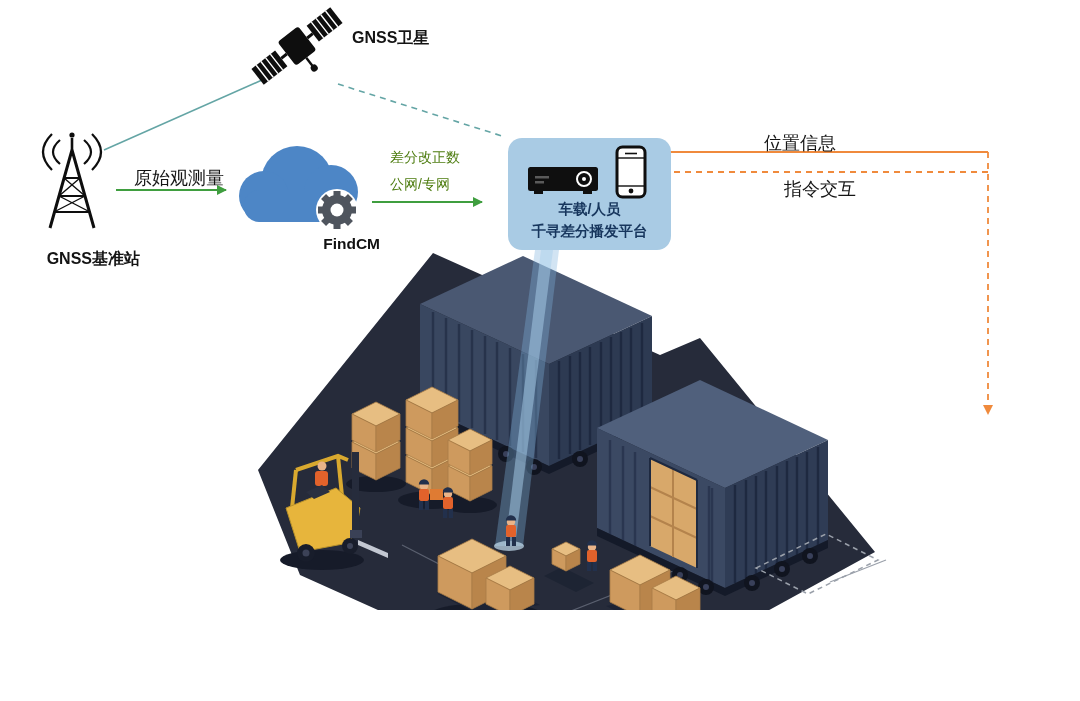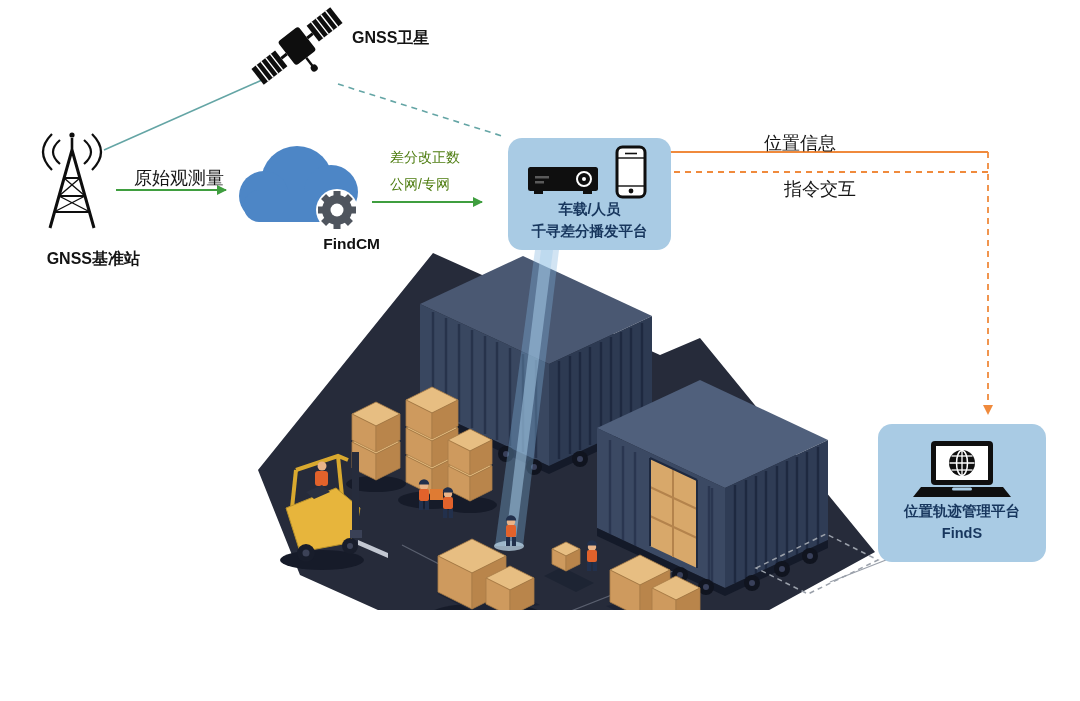--- a/index.html
+++ b/index.html
@@ -291,32 +291,14 @@
       <line x1="99" y1="8.5" x2="111" y2="8.5" stroke="#0f0f0f" stroke-width="1.6"></line>
       <line x1="92" y1="13" x2="118" y2="13" stroke="#0f0f0f" stroke-width="1.4"></line>
       <line x1="92" y1="41" x2="118" y2="41" stroke="#0f0f0f" stroke-width="1.4"></line>
       <circle cx="105" cy="46" r="2.4" fill="#0f0f0f"></circle>
     </g>
   </svg>
   <div class="txt">车载/人员</div>
   <div class="txt">千寻差分播发平台</div>
 </div>
 
-<div class="bubble" style="left:878px;top:424px;width:168px;height:138px;">
-  <svg width="110" height="60" viewBox="0 0 110 60">
-    <rect x="24" y="0" width="62" height="44" rx="4" fill="#0f0f0f"></rect>
-    <rect x="29" y="5" width="52" height="34" fill="#fff"></rect>
-    <g>
-      <circle cx="55" cy="22" r="13" fill="#0f0f0f"></circle>
-      <ellipse cx="55" cy="22" rx="5.5" ry="12.5" fill="none" stroke="#fff" stroke-width="1.5"></ellipse>
-      <line x1="42.5" y1="22" x2="67.5" y2="22" stroke="#fff" stroke-width="1.5"></line>
-      <line x1="44.5" y1="15" x2="65.5" y2="15" stroke="#fff" stroke-width="1.3"></line>
-      <line x1="44.5" y1="29" x2="65.5" y2="29" stroke="#fff" stroke-width="1.3"></line>
-      <line x1="55" y1="9.5" x2="55" y2="34.5" stroke="#fff" stroke-width="1.3"></line>
-    </g>
-    <polygon points="14,46 96,46 104,56 6,56" fill="#0f0f0f"></polygon>
-    <rect x="45" y="46.5" width="20" height="3" rx="1.5" fill="#A9CBE4"></rect>
-  </svg>
-  <div class="txt">位置轨迹管理平台</div>
-  <div class="txt">FindS</div>
+
 </div>
 
-</div>
-
 </body></html>

